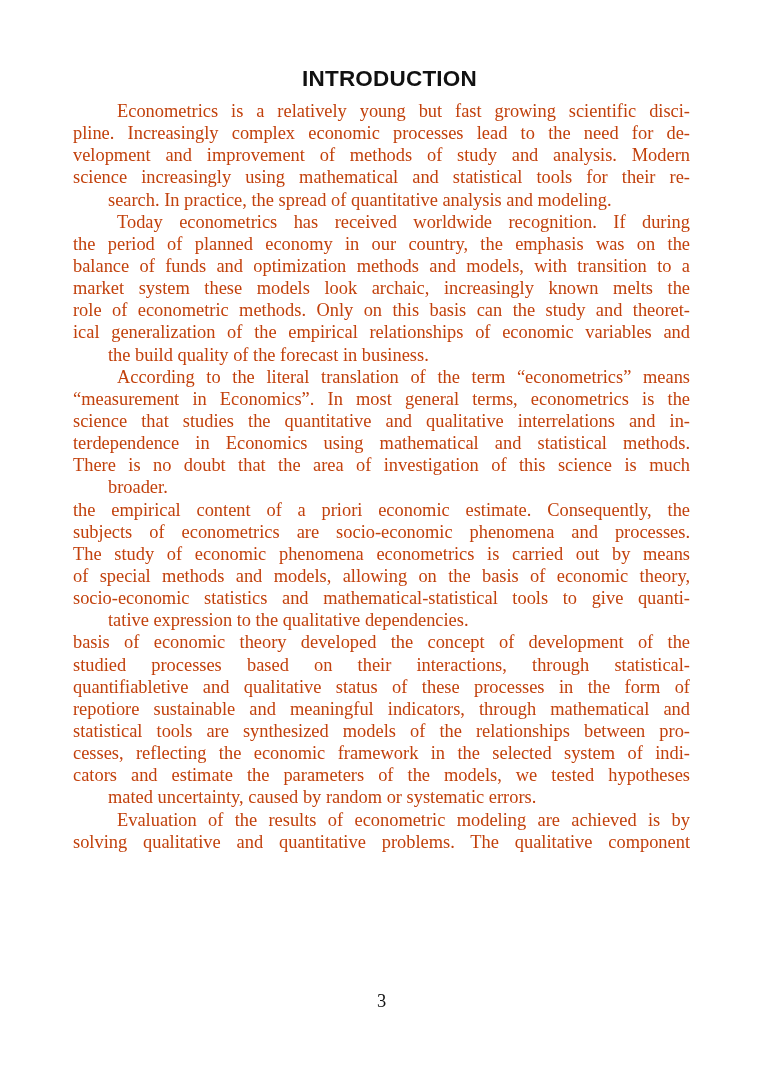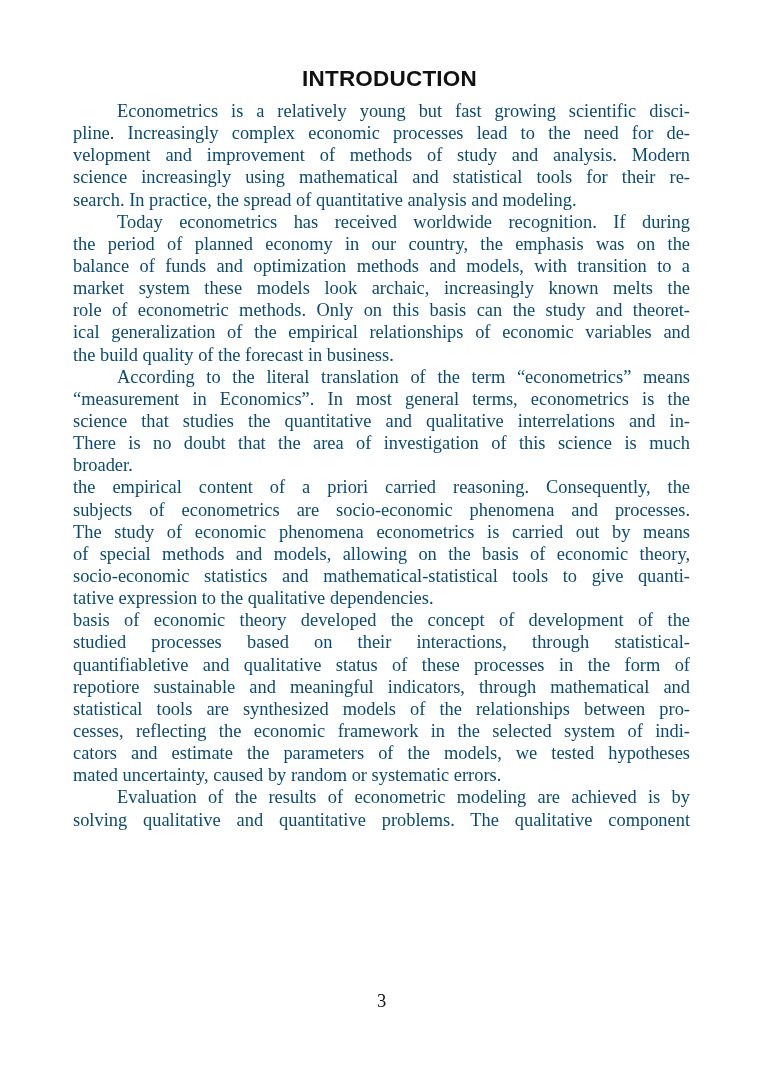--- a/index.html
+++ b/index.html
@@ -35,34 +35,35 @@
       color: #111111;
     }
     .body-text {
       position: absolute;
       left: 73px;
       top: 100px;
       width: 617px;
       font-family: "Liberation Serif", serif;
       font-size: 18.4px;
       line-height: 22.15px;
-      color: #0c4a6e;
+      color: #c2410c;
     }
     .line {
       display: block;
       height: 22.15px;
       white-space: nowrap;
       text-align: justify;
       text-align-last: justify;
     }
     .line.indent {
       padding-left: 44px;
     }
     .line.last {
       text-align-last: left;
+      margin-left: 35px;
     }
     .page-number {
       position: absolute;
       left: 0;
       width: 763px;
       top: 990px;
       text-align: center;
       font-family: "Liberation Serif", serif;
       font-size: 18.4px;
       line-height: 22px;
@@ -89,25 +90,26 @@
         <span class="line">balance of funds and optimization methods and models, with transition to a</span>
         <span class="line">market system these models look archaic, increasingly known melts the</span>
         <span class="line">role of econometric methods. Only on this basis can the study and theoret-</span>
         <span class="line">ical generalization of the empirical relationships of economic variables and</span>
         <span class="line last">the build quality of the forecast in business.</span>
       </div>
       <div class="paragraph">
         <span class="line indent">According to the literal translation of the term “econometrics” means</span>
         <span class="line">“measurement in Economics”. In most general terms, econometrics is the</span>
         <span class="line">science that studies the quantitative and qualitative interrelations and in-</span>
+        <span class="line">terdependence in Economics using mathematical and statistical methods.</span>
         <span class="line">There is no doubt that the area of investigation of this science is much</span>
         <span class="line last">broader.</span>
       </div>
       <div class="paragraph">
-        <span class="line">the empirical content of a priori carried reasoning. Consequently, the</span>
+        <span class="line">the empirical content of a priori economic estimate. Consequently, the</span>
         <span class="line">subjects of econometrics are socio-economic phenomena and processes.</span>
         <span class="line">The study of economic phenomena econometrics is carried out by means</span>
         <span class="line">of special methods and models, allowing on the basis of economic theory,</span>
         <span class="line">socio-economic statistics and mathematical-statistical tools to give quanti-</span>
         <span class="line last">tative expression to the qualitative dependencies.</span>
       </div>
       <div class="paragraph">
         <span class="line">basis of economic theory developed the concept of development of the</span>
         <span class="line">studied processes based on their interactions, through statistical-</span>
         <span class="line">quantifiabletive and qualitative status of these processes in the form of</span>

